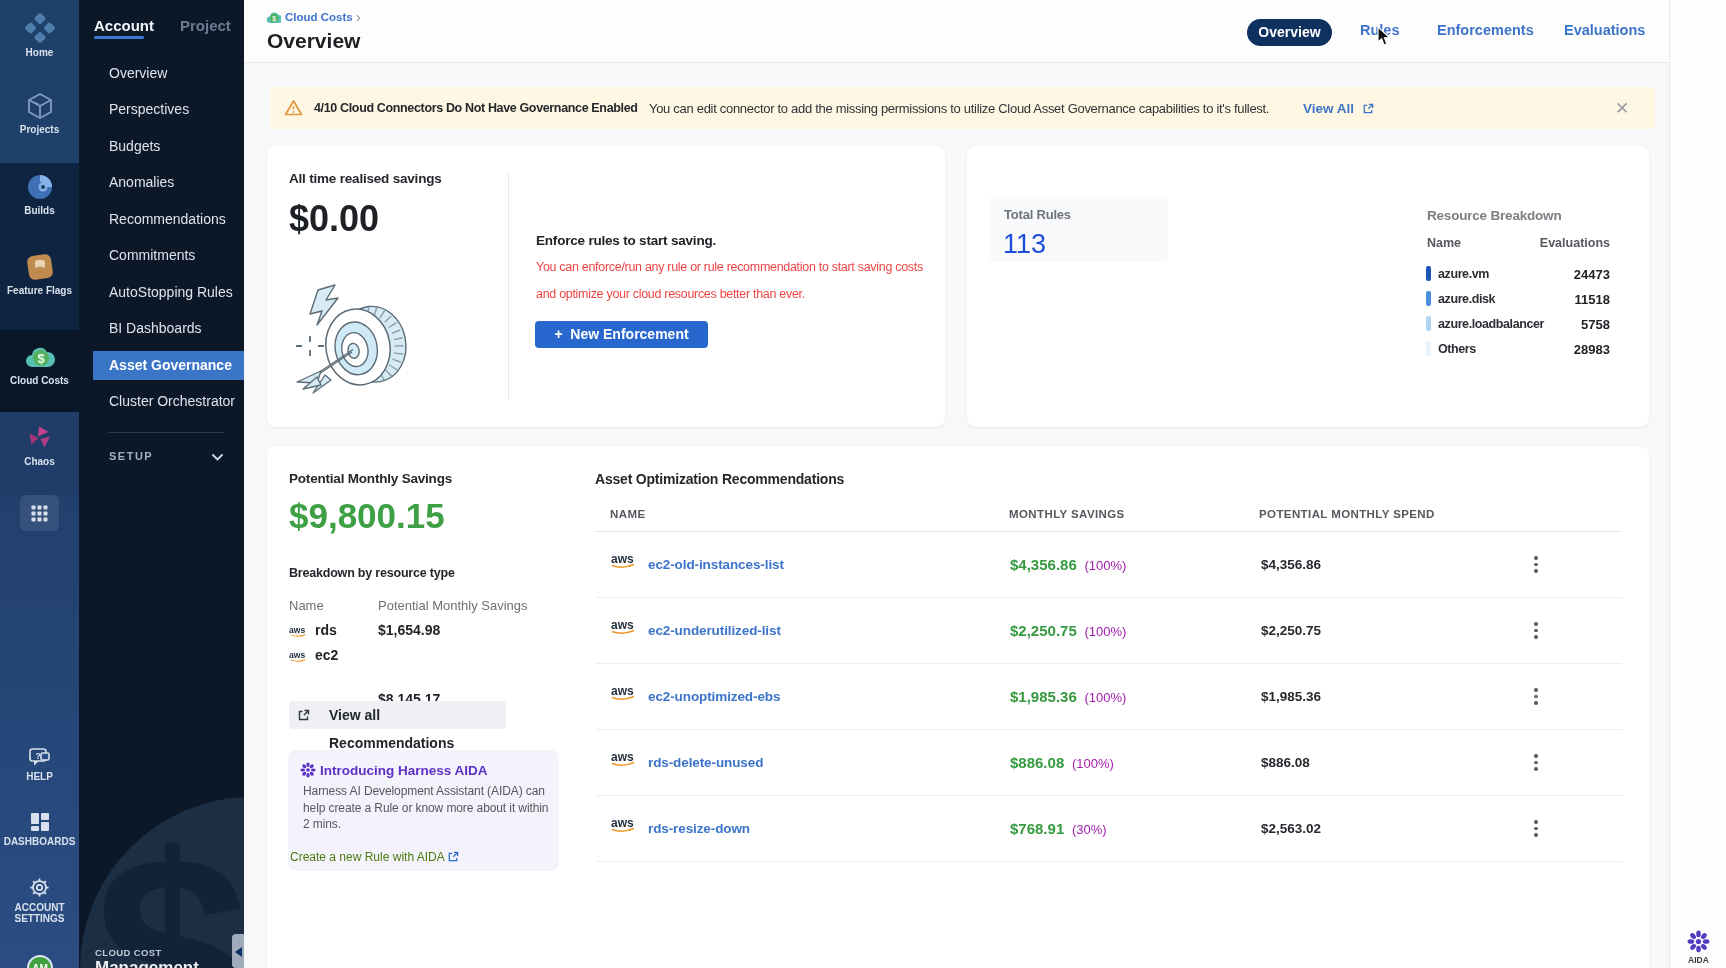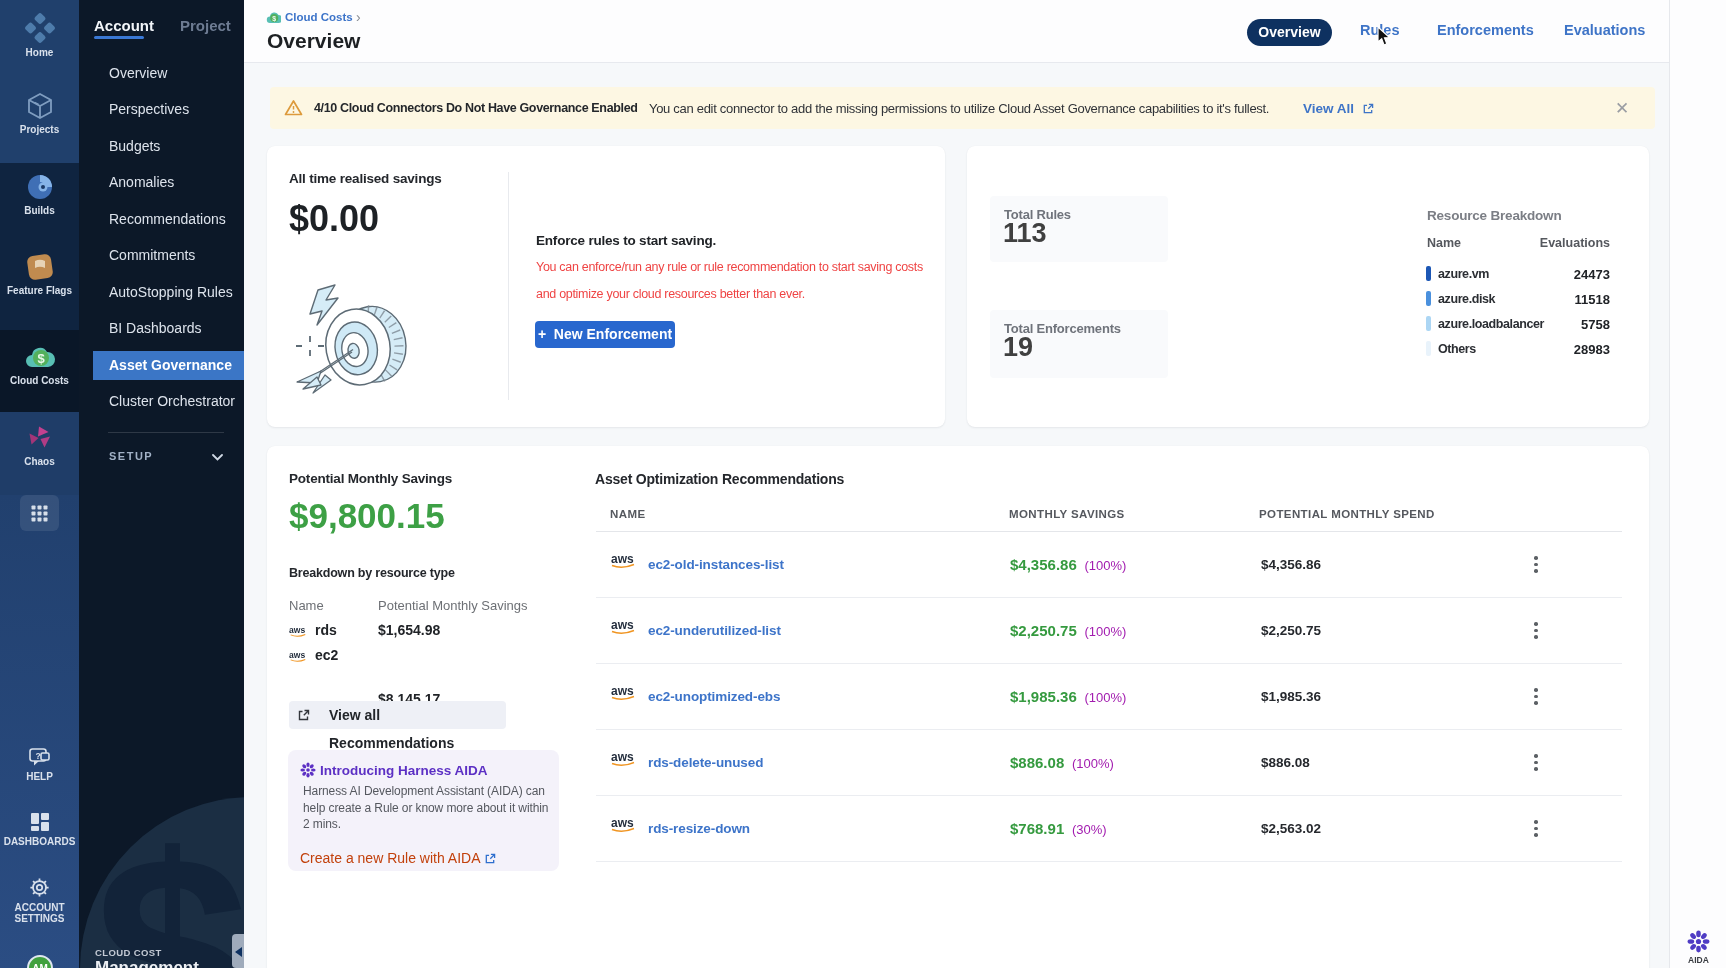--- a/index.html
+++ b/index.html
@@ -49,27 +49,27 @@
 
 .card { position:absolute; background:#fff; border-radius:8px; box-shadow:0 1px 2px rgba(40,48,70,0.08), 0 0 1px rgba(40,48,70,0.06); }
 
 
 #card1 { left:23px; top:146px; width:678px; height:281px; }
 #card1 .t1 { position:absolute; left:22px; top:25px; font-size:13.5px; letter-spacing:-0.2px; font-weight:700; color:#24272c; }
 #card1 .big { position:absolute; left:22px; top:52px; font-size:36px; font-weight:700; color:#1d2125; }
 #card1 .vdiv { position:absolute; left:241px; top:26px; width:1px; height:228px; background:#e8eaee; }
 #card1 .h2 { position:absolute; left:269px; top:87px; font-size:13.5px; letter-spacing:-0.2px; font-weight:700; color:#202327; }
 #card1 .para { position:absolute; left:269px; top:108px; width:420px; font-size:12.5px; letter-spacing:-0.3px; line-height:27px; color:#ef4444; }
-#btn-enf { position:absolute; left:268px; top:175px; width:140px; height:27px; background:#2867ce; border-radius:4px; color:#fff; font-size:14px; font-weight:700; text-align:center; line-height:27px; }
+#btn-enf { position:absolute; left:268px; top:175px; width:173px; height:27px; background:#2867ce; border-radius:4px; color:#fff; font-size:14px; font-weight:700; text-align:center; line-height:27px; }
 
 
 #card2 { left:723px; top:146px; width:682px; height:281px; }
 .statbox { position:absolute; left:23px; width:178px; background:#f9fafc; border-radius:4px; }
 .statbox .lbl { position:absolute; left:14px; top:11px; font-size:13px; letter-spacing:-0.2px; font-weight:700; color:#6f737b; }
-.statbox .num { position:absolute; left:13px; top:22px; font-size:27px; font-weight:700; color:#404040; }
+.statbox .num { position:absolute; left:13px; top:33px; font-size:27px; font-weight:400; color:#1d4ed8; }
 #donut { position:absolute; left:242px; top:48px; }
 #donut .dl1 { position:absolute; left:0; top:71px; width:180px; text-align:center; font-size:13px; letter-spacing:-0.2px; font-weight:700; color:#202327; }
 #donut .dl2 { position:absolute; left:0; top:89px; width:180px; text-align:center; font-size:24px; font-weight:700; color:#17191d; }
 #rbk .title { position:absolute; left:460px; top:62px; font-size:13.5px; letter-spacing:-0.2px; font-weight:700; color:#7b7e85; }
 #rbk .hname { position:absolute; left:460px; top:90px; font-size:12.5px; font-weight:700; color:#55585e; }
 #rbk .heval { position:absolute; left:557px; top:90px; width:86px; text-align:right; font-size:12.5px; font-weight:700; color:#55585e; }
 .rrow { position:absolute; left:459px; height:16px; }
 .rrow .bar { position:absolute; left:0; top:0; width:5px; height:15px; border-radius:2px; }
 .rrow .nm { position:absolute; left:12px; top:1px; font-size:12.5px; letter-spacing:-0.4px; font-weight:700; color:#2b2e33; }
 .rrow .vl { position:absolute; left:98px; top:1px; width:86px; text-align:right; font-size:13px; font-weight:700; color:#202327; }
@@ -82,21 +82,21 @@
 #card3 .gh { font-size:13px; color:#6d7075; }
 #card3 .bd-name { position:absolute; left:22px; top:152px; }
 #card3 .bd-val { position:absolute; left:111px; top:152px; }
 .bdrow { position:absolute; left:22px; font-size:14px; font-weight:700; color:#202327; }
 .bdrow .aws { margin-right:8px; }
 .bdval { position:absolute; left:111px; font-size:14px; font-weight:700; color:#202327; }
 #btn-viewall { position:absolute; left:22px; top:255px; width:217px; height:28px; background:#eef0f6; border-radius:4px; color:#22252a; font-size:14px; font-weight:700; line-height:28px; padding-left:40px; }
 #aida-box { position:absolute; left:21px; top:304px; width:271px; height:121px; background:#f4f2fa; border-radius:8px; }
 #aida-box .tt { position:absolute; left:32px; top:13px; font-size:13.5px; font-weight:700; color:#5c30c4; }
 #aida-box .bd { position:absolute; left:15px; top:33px; width:250px; font-size:12px; letter-spacing:-0.1px; line-height:16.5px; color:#55585f; }
-#aida-box .lk { position:absolute; left:12px; top:100px; font-size:14px; color:#c2410c; }
+#aida-box .lk { position:absolute; left:2px; top:100px; font-size:12px; color:#4d7c0f; }
 
 
 #tbl-title { position:absolute; left:328px; top:25px; font-size:14px; letter-spacing:-0.2px; font-weight:700; color:#24272c; }
 .th { position:absolute; top:62px; font-size:11.5px; font-weight:700; letter-spacing:0.4px; color:#55585e; }
 .trow { position:absolute; left:329px; width:1026px; height:66px; border-bottom:1px solid #ebedf1; }
 .trow .nm { position:absolute; left:52px; top:25px; font-size:13.5px; letter-spacing:-0.1px; font-weight:700; color:#3d74c9; }
 .trow .sv { position:absolute; left:414px; top:24px; font-size:15px; font-weight:700; color:#359a3f; }
 .trow .pc { font-size:13px; font-weight:400; color:#a21caf; }
 .trow .sp { position:absolute; left:665px; top:25px; font-size:13.5px; font-weight:700; color:#26292e; }
 .kebab { position:absolute; left:938px; top:24px; width:4px; }
@@ -310,24 +310,20 @@
       <div class="h2">Enforce rules to start saving.</div>
       <div class="para">You can enforce/run any rule or rule recommendation to start saving costs<br>and optimize your cloud resources better than ever.</div>
       <div id="btn-enf">+&nbsp; New Enforcement</div>
     </div>
 
     <div class="card" id="card2">
       <div class="statbox" style="top:50px;height:66px;">
           <div class="lbl">Total Rules</div>
           <div class="num">113</div>
         </div>
-      <div class="statbox" style="top:164px;height:68px;">
-          <div class="lbl">Total Enforcements</div>
-          <div class="num">19</div>
-        </div>
       <div id="rbk">
         <div class="title">Resource Breakdown</div>
         <div class="hname">Name</div>
         <div class="heval">Evaluations</div>
         <div class="rrow" style="top:120px;">
             <div class="bar" style="background:#1c57b5;"></div>
             <div class="nm">azure.vm</div>
             <div class="vl">24473</div>
           </div>
         <div class="rrow" style="top:145px;">

